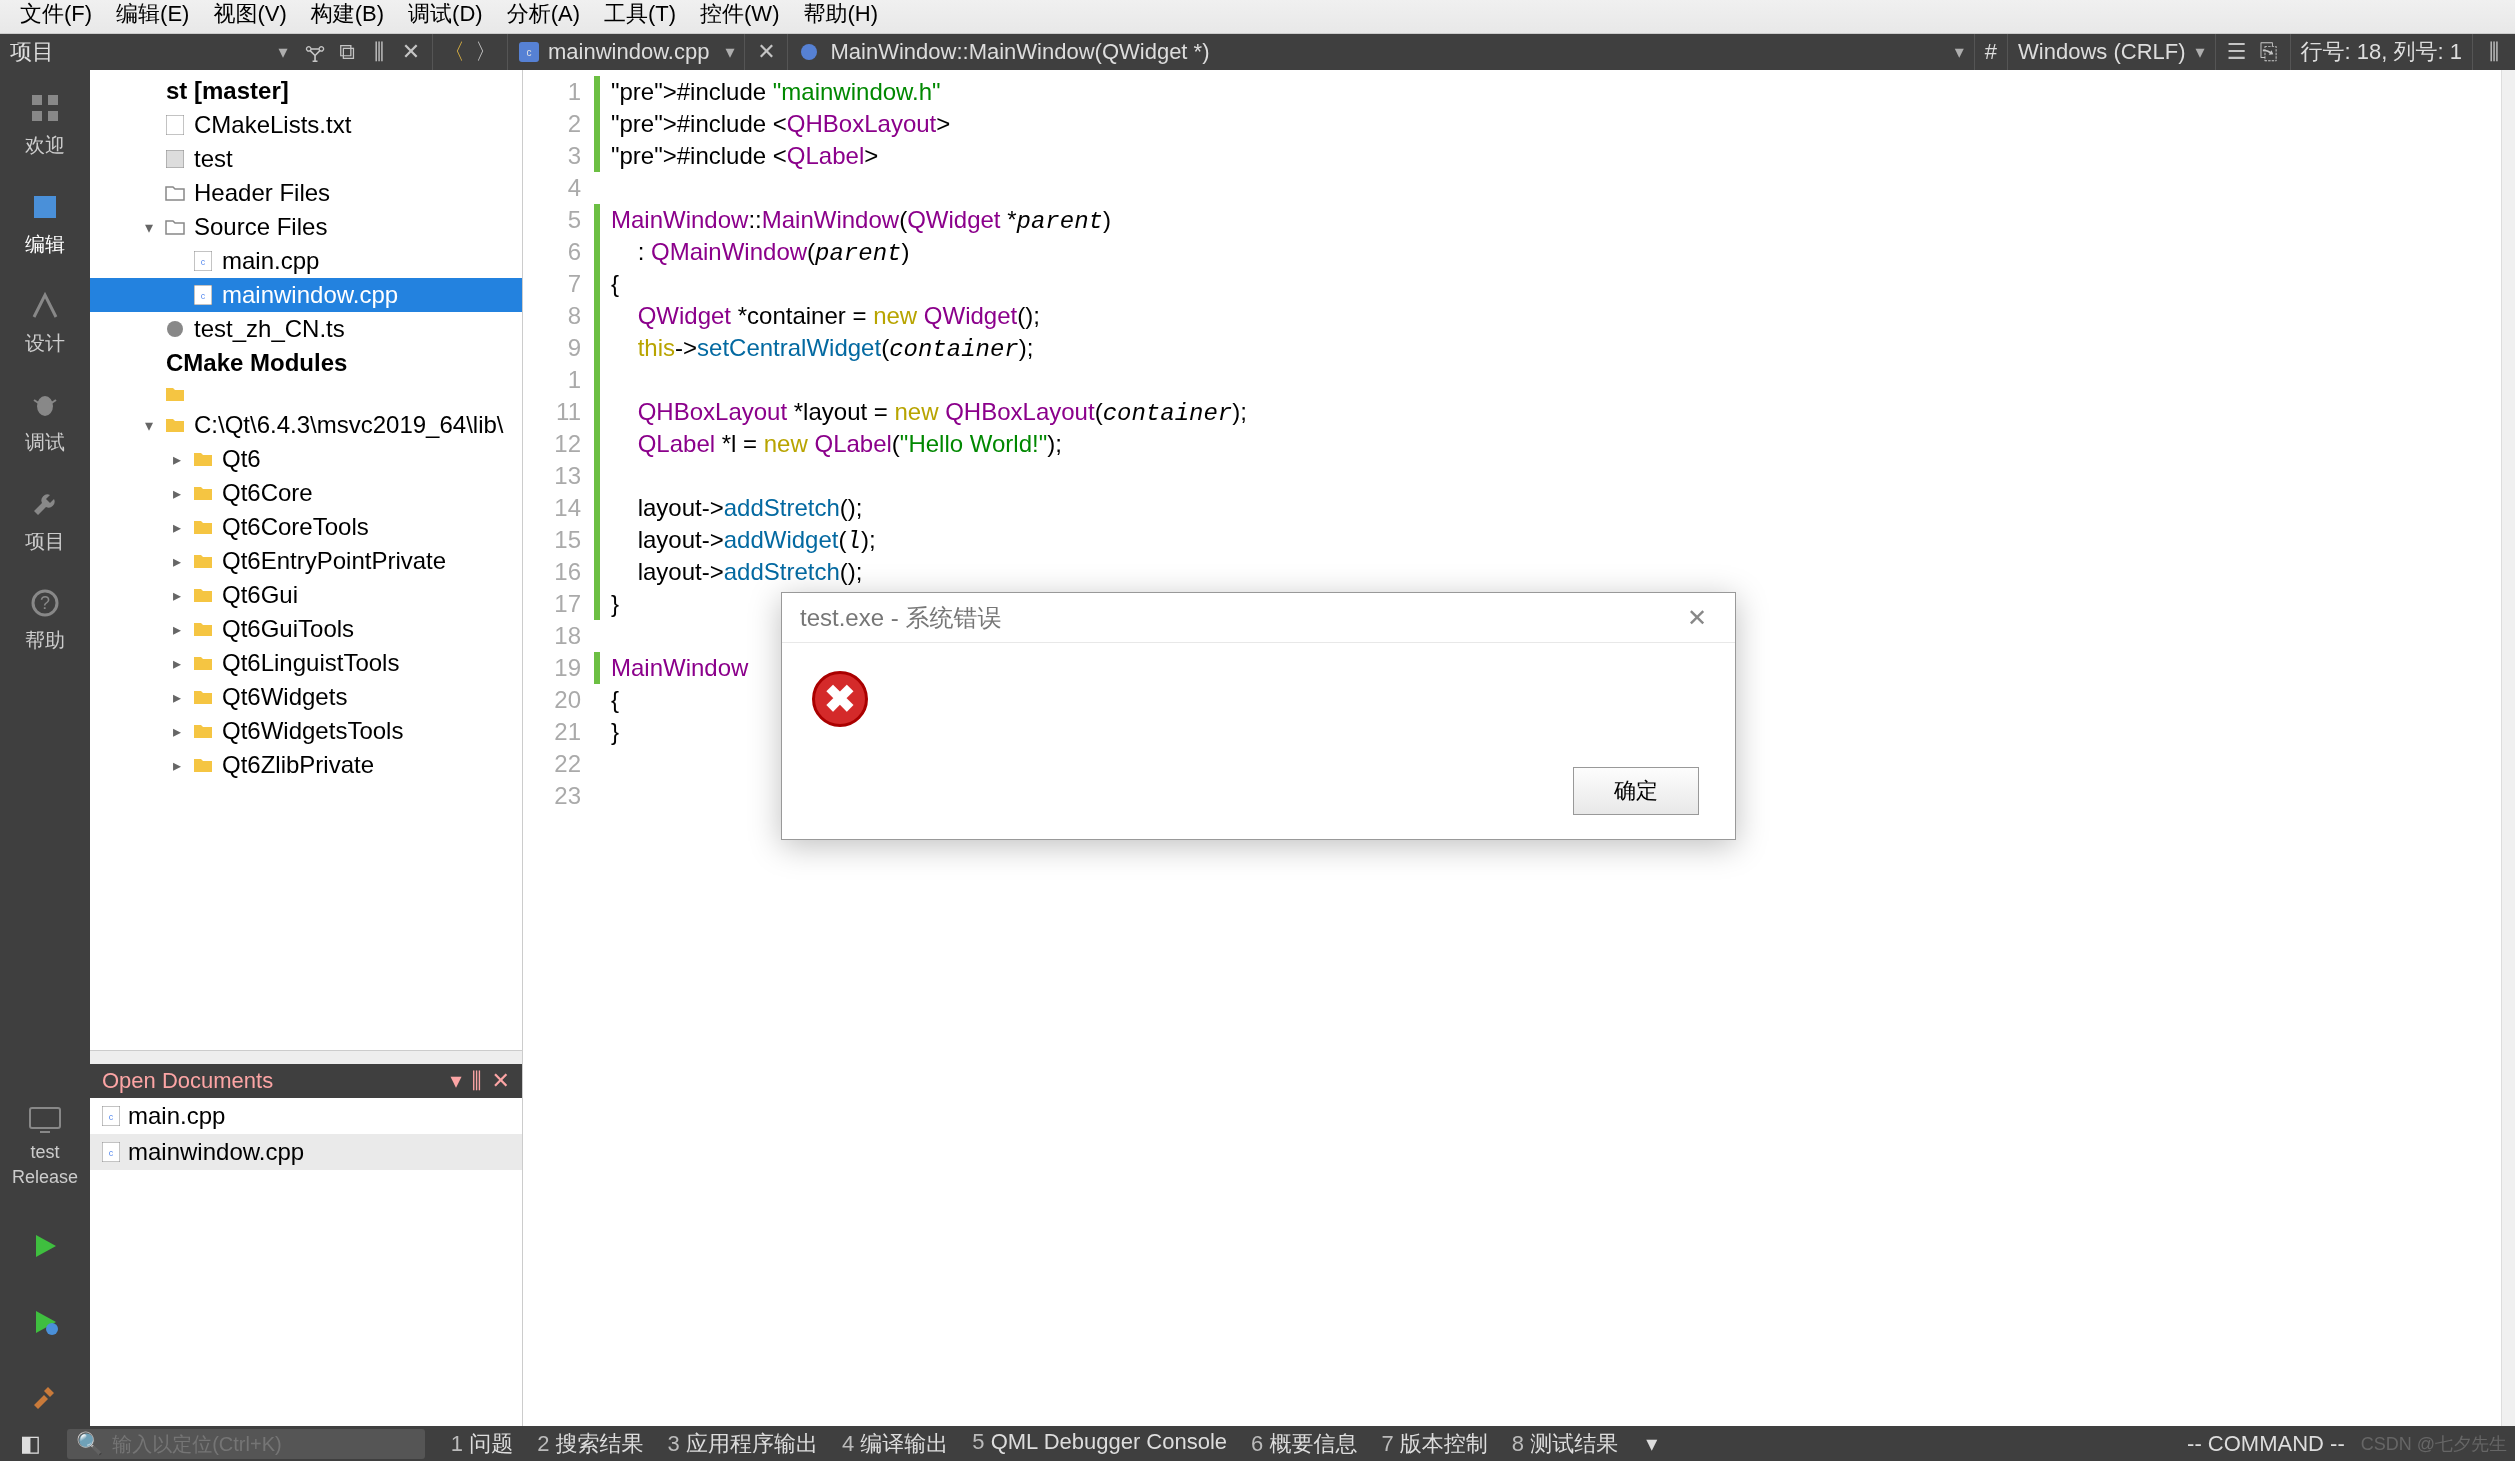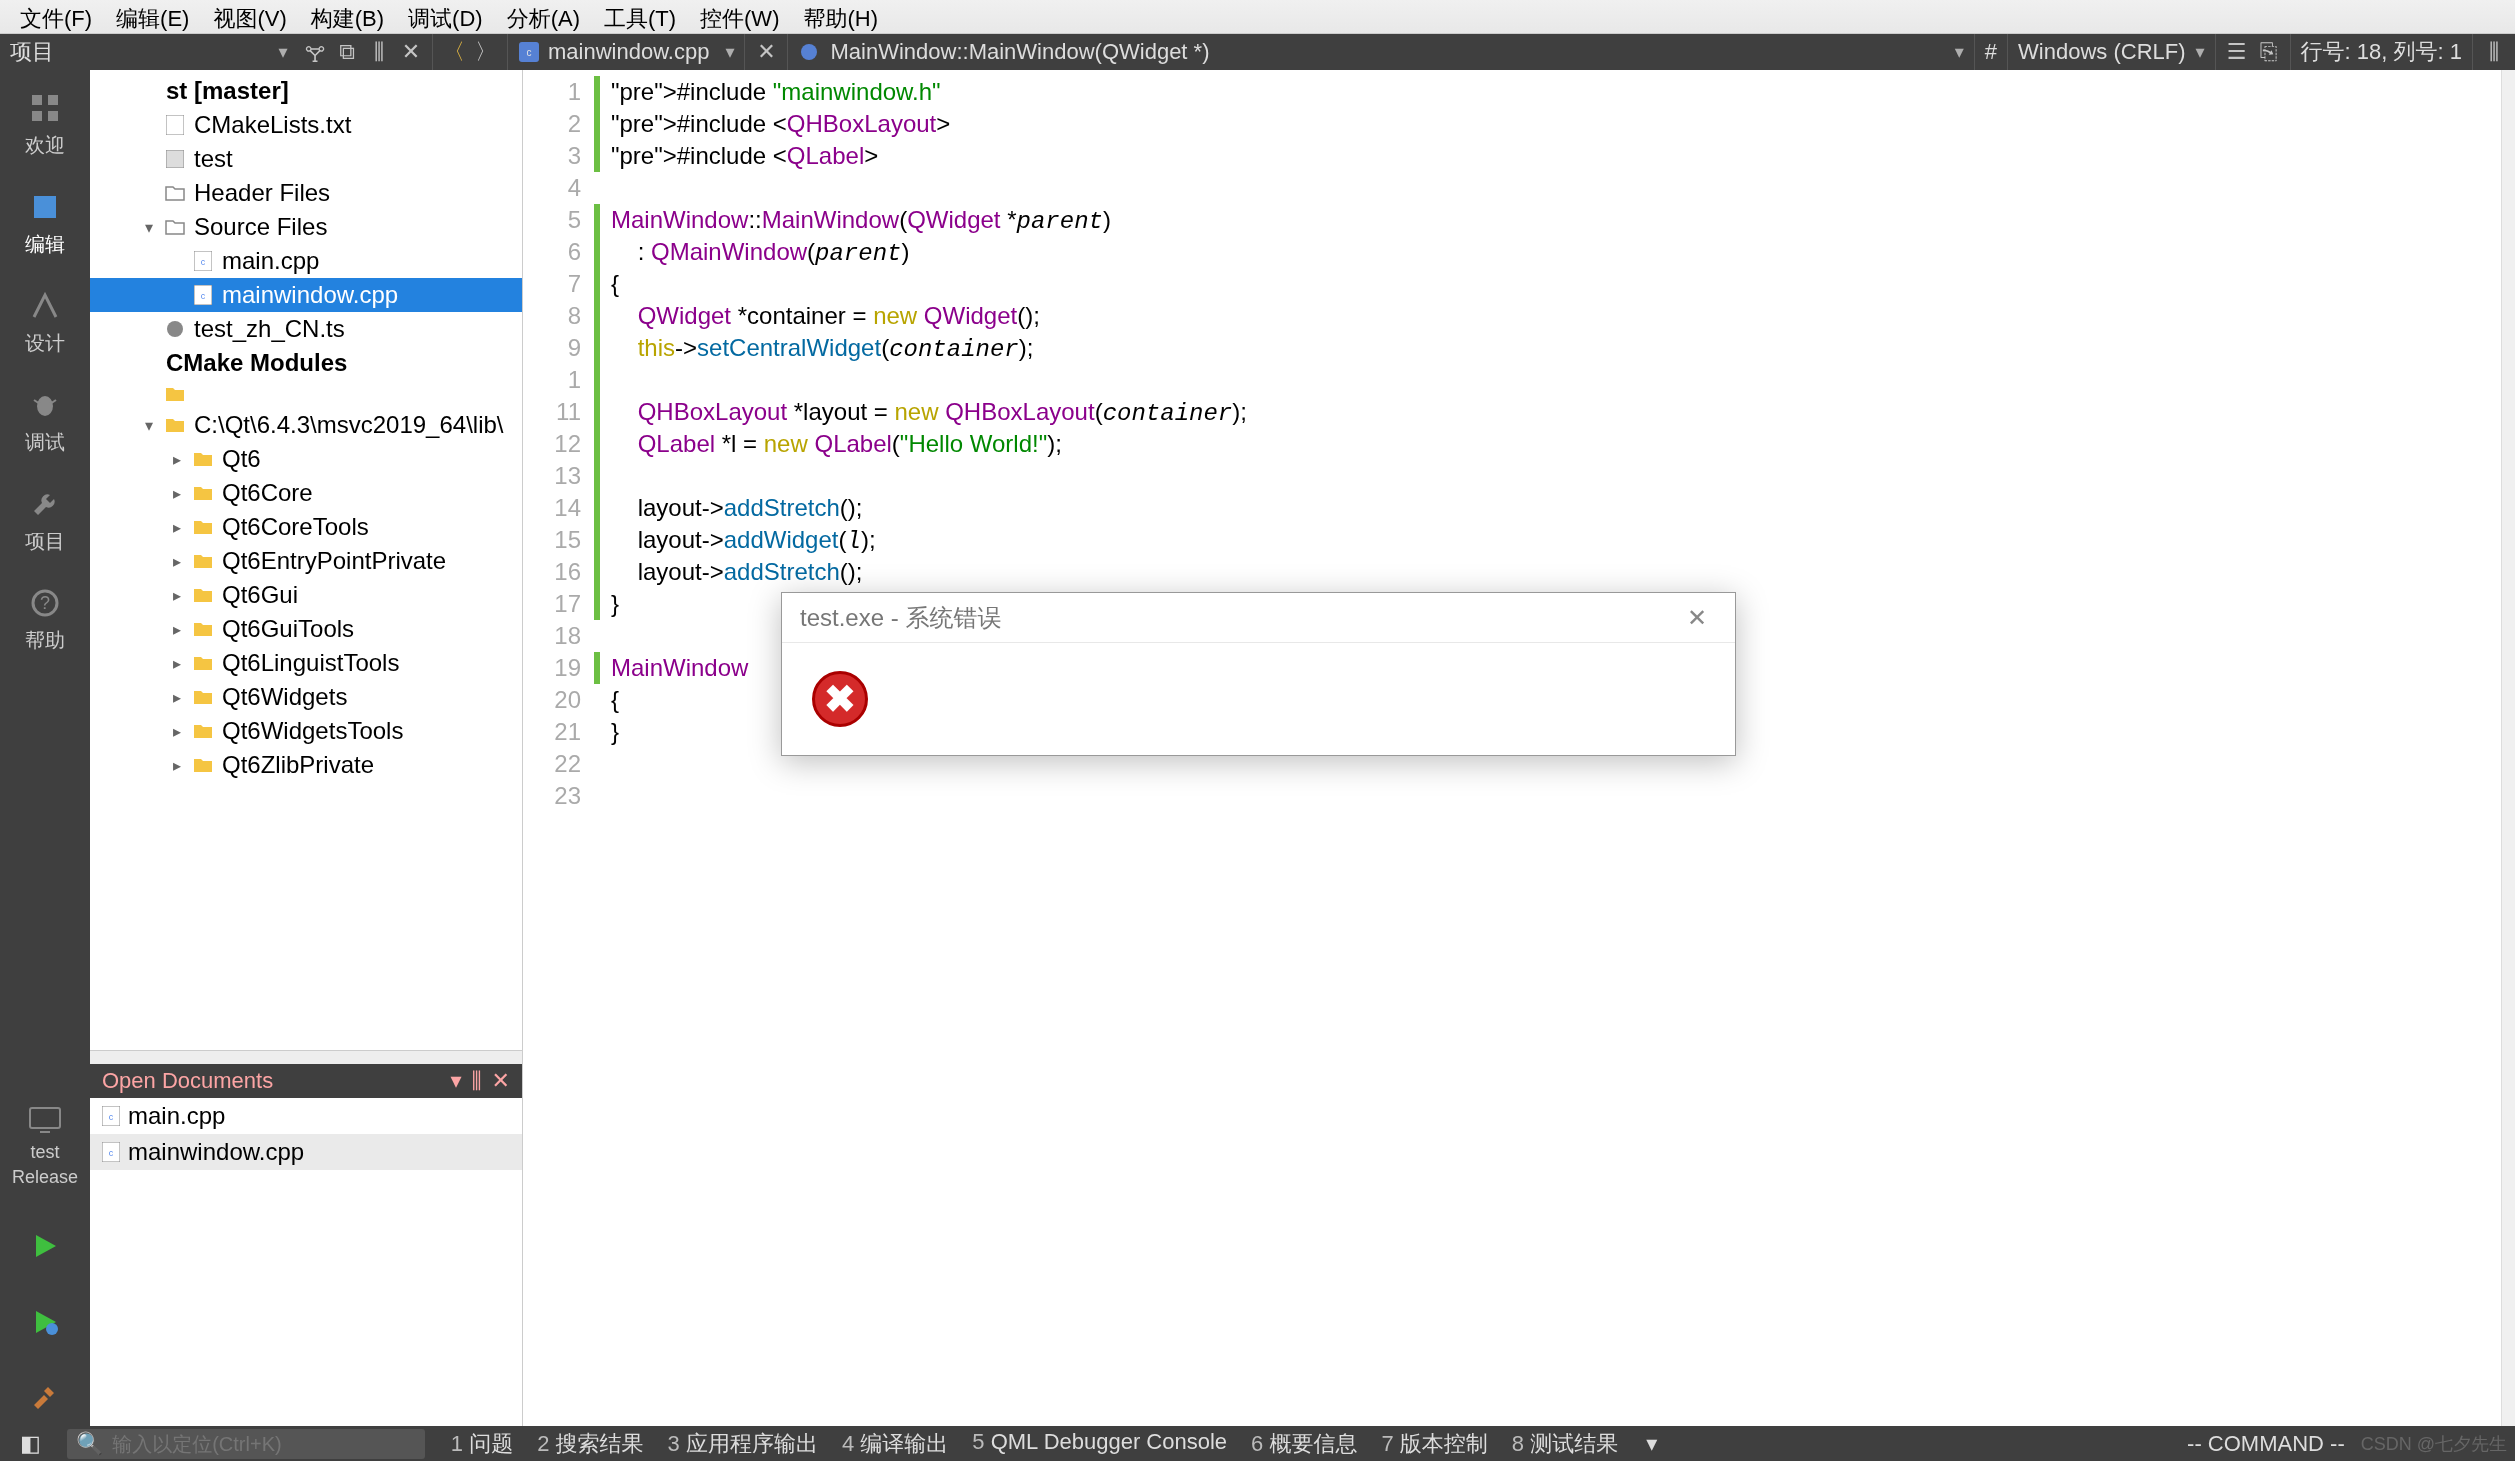--- a/index.html
+++ b/index.html
@@ -1,18 +1,18 @@
 <!DOCTYPE html>
 <html><head>
 <meta charset="utf-8">
 <style>
 * { margin: 0; padding: 0; box-sizing: border-box; font-family: -apple-system, "Segoe UI", Arial, sans-serif; }
 body { background: #fff; overflow: hidden; width: 2515px; height: 1462px; }
 
-.menubar { height: 34px; background: linear-gradient(#f0f0f0,#e8e8e8); border-bottom: 1px solid #ccc; display: flex; align-items: flex-start; padding: 0 8px; font-size: 22px; }
+.menubar { height: 34px; background: linear-gradient(#f0f0f0,#e8e8e8); border-bottom: 1px solid #ccc; display: flex; align-items: flex-end; padding: 0 8px; font-size: 22px; }
 .menubar span { padding: 4px 12px; cursor: default; }
 
 .toolbar { height: 36px; background: #3f3f3f; display: flex; align-items: center; color: #ddd; font-size: 22px; }
 .toolbar .section { display: flex; align-items: center; padding: 0 10px; border-right: 1px solid #555; height: 100%; gap: 10px; }
 .toolbar .icon { width: 22px; height: 22px; display: inline-flex; align-items: center; justify-content: center; opacity: 0.85; }
 .toolbar .proj-label { font-size: 22px; }
 .toolbar .filename { display: flex; align-items: center; gap: 8px; }
 .toolbar .dropdown { font-size: 18px; opacity: 0.7; }
 .toolbar .crumb { flex: 1; }
 
@@ -537,20 +537,23 @@
 
 <div class="dialog">
   <div class="dlg-title">
     <span>test.exe - 系统错误</span>
     <span class="spacer"></span>
     <span class="dlg-close">✕</span>
   </div>
   <div class="dlg-body">
     <div class="dlg-icon">✖</div>
   </div>
+  <div class="dlg-buttons">
+    <button>确定</button>
+  </div>
 </div>
 
 <div class="statusbar">
   <span class="sbitem">◧</span>
   <div class="searchbox">
     <span>🔍</span>
     <input placeholder="输入以定位(Ctrl+K)" style="">
   </div>
   <div id="sbitems" style="display:flex">
       <span class="sbitem"><span class="num">1</span> 问题</span>

